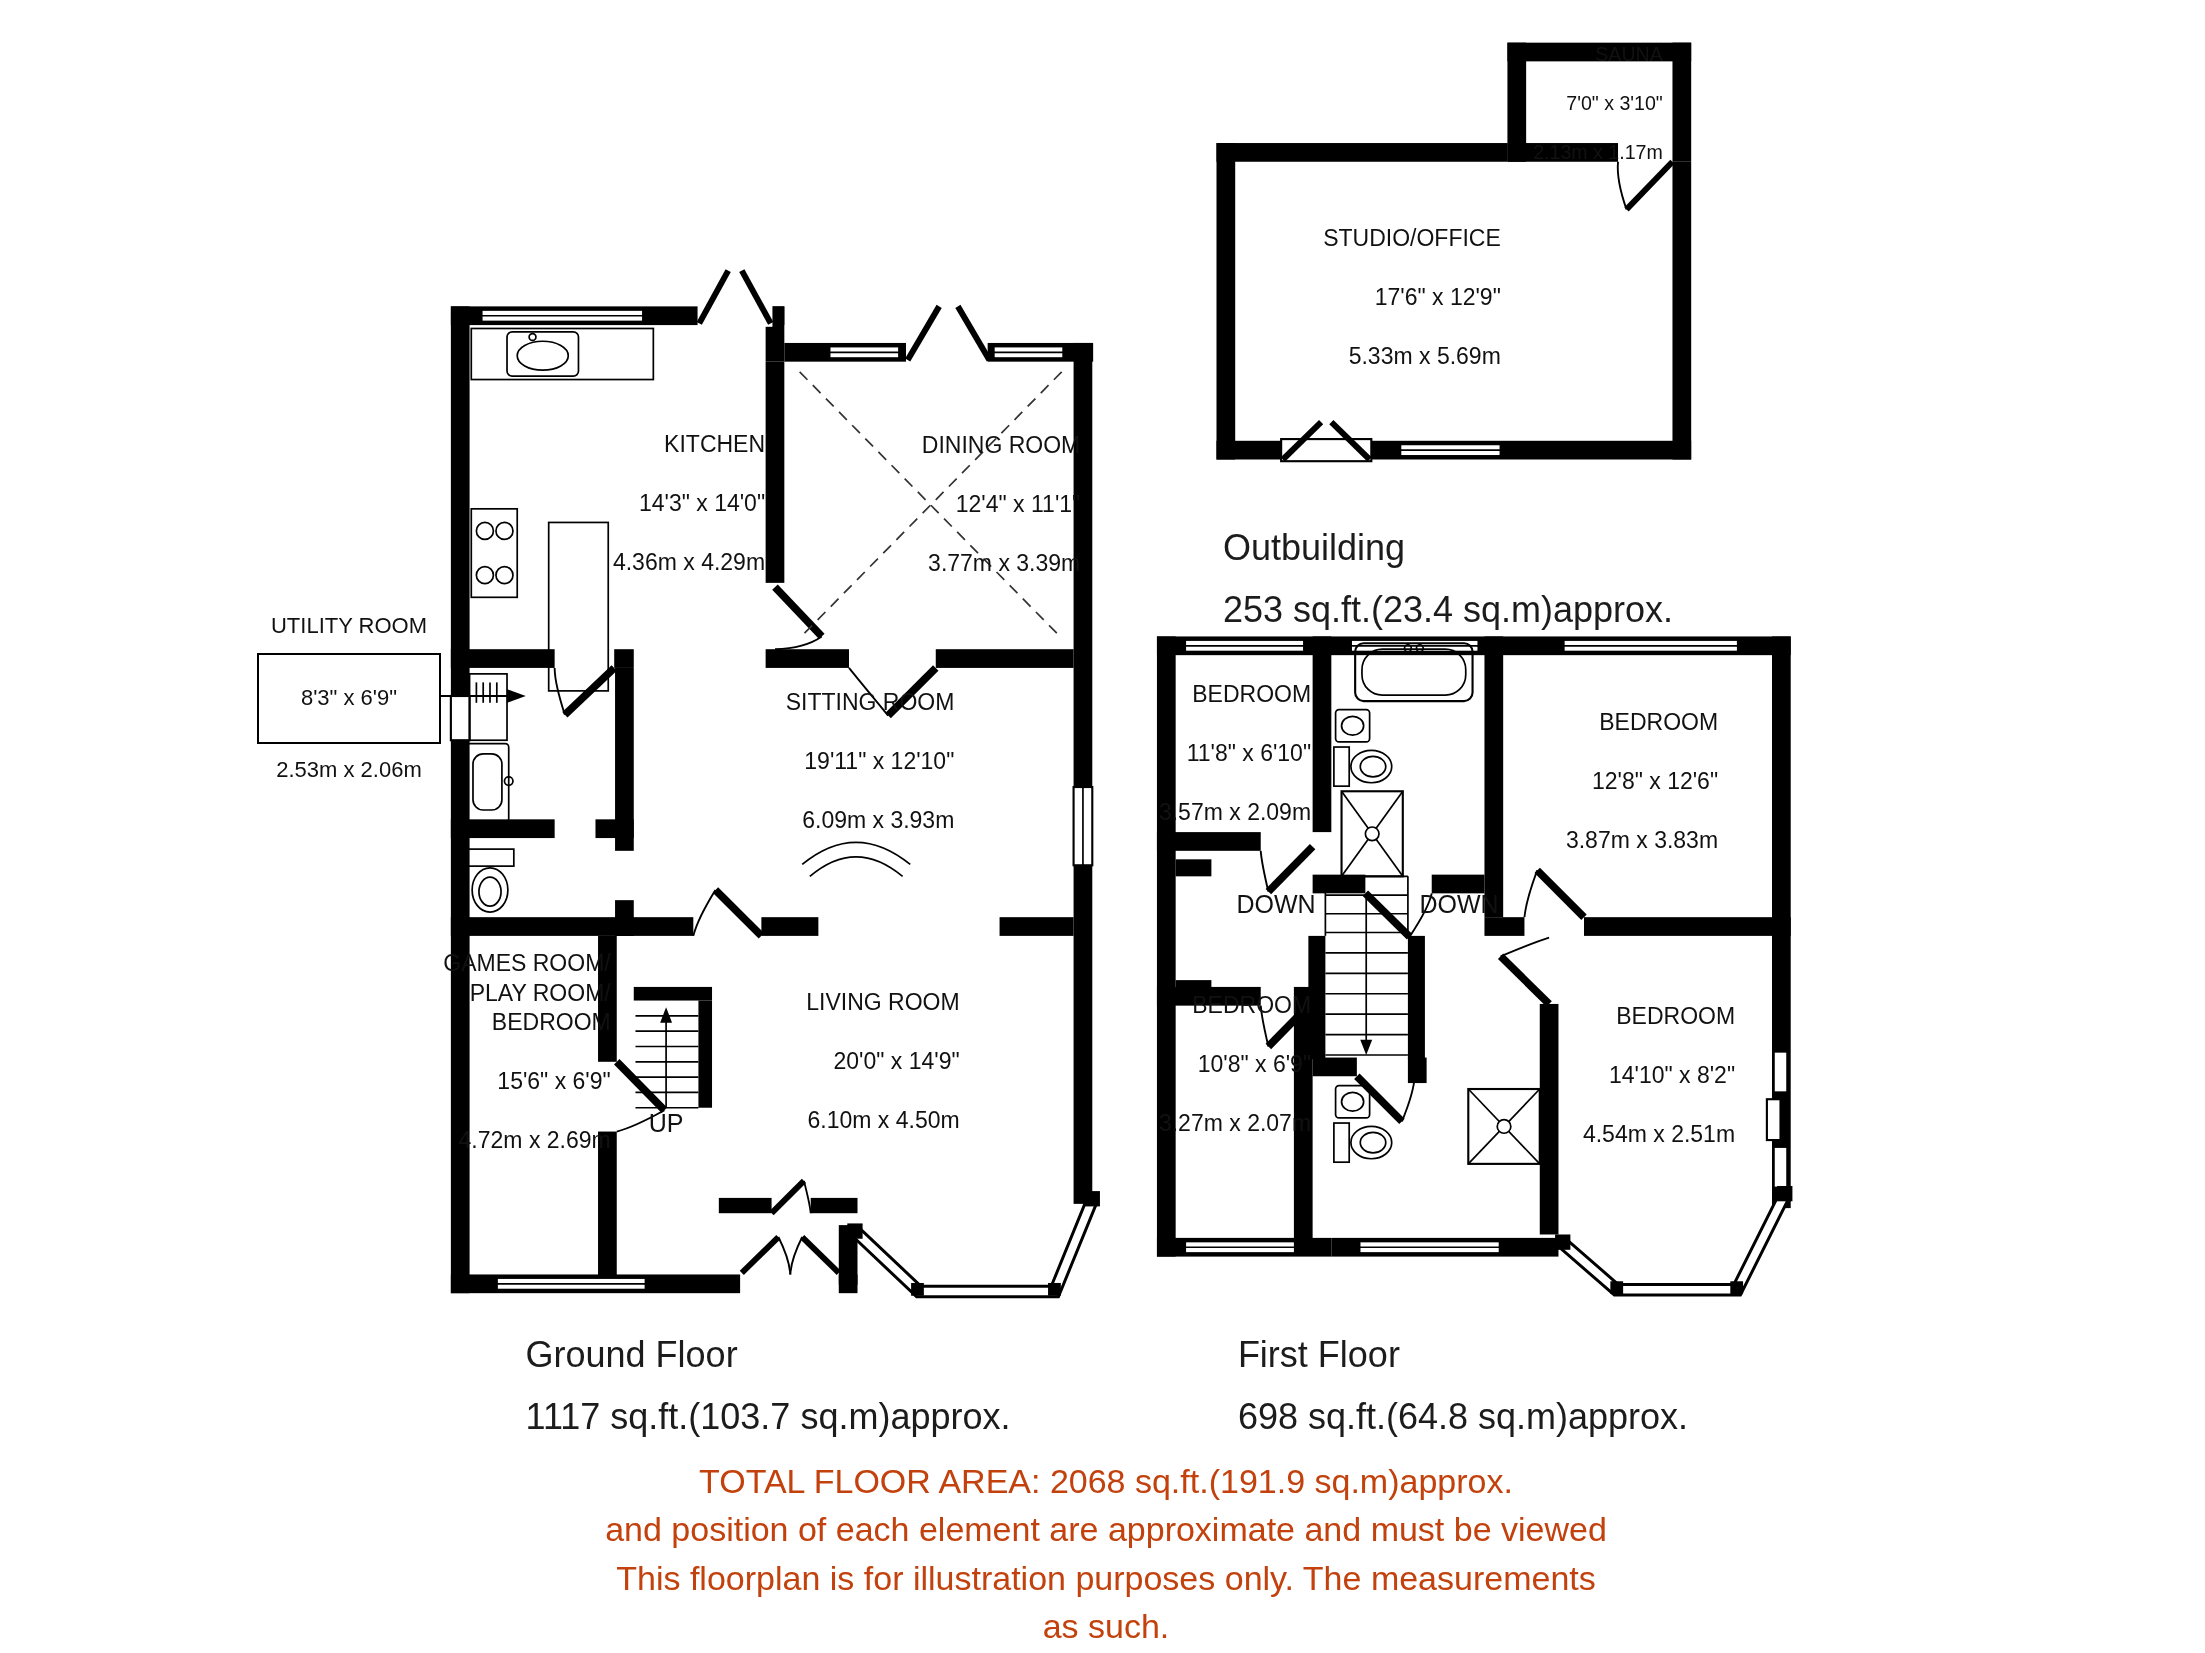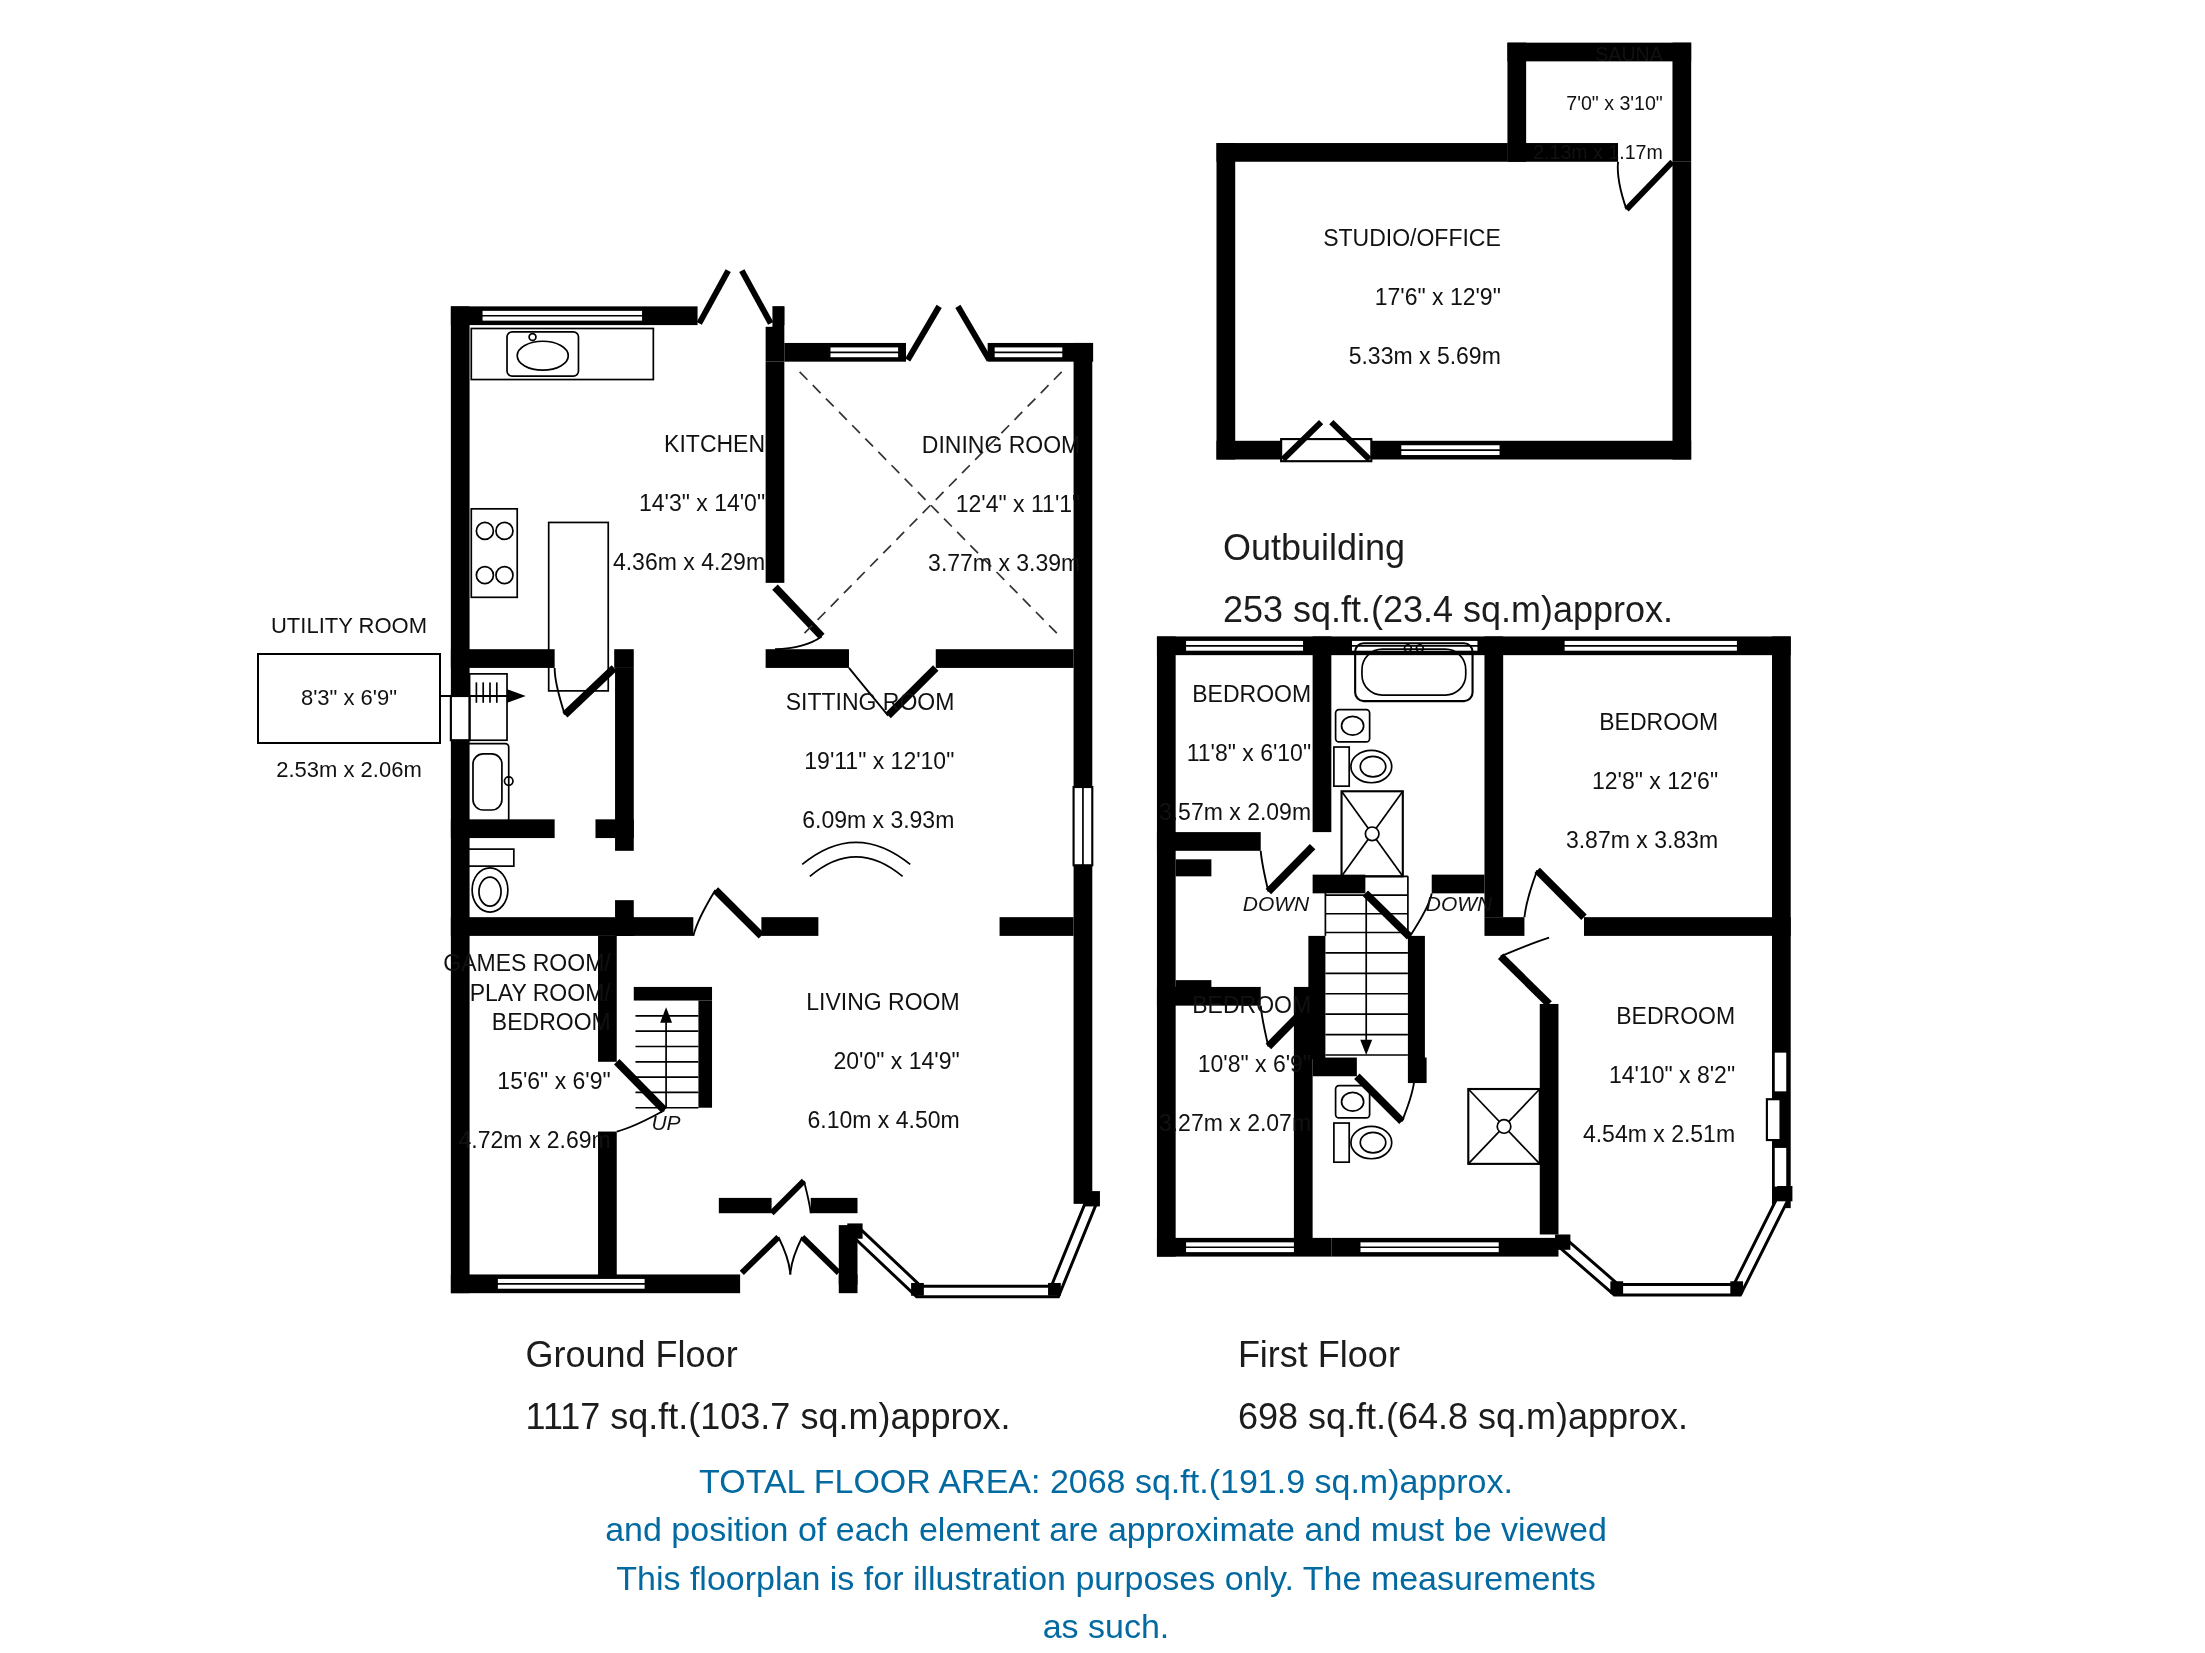--- a/index.html
+++ b/index.html
@@ -14,29 +14,29 @@
   .leaf{stroke:#000;stroke-width:9;fill:none;}
   .leaf2{stroke:#000;stroke-width:7;fill:none;}
   .arc{stroke:#000;stroke-width:2.2;fill:none;}
   .dash{stroke:#333;stroke-width:2;fill:none;stroke-dasharray:13 9;}
   .bayb{stroke:#000;stroke-width:16;fill:none;}
   .bayw{stroke:#fff;stroke-width:9;fill:none;}
   .ah{fill:#000;}
   .room-label{position:absolute;transform:translate(-50%,-50%);text-align:right;
               font-size:23px;line-height:1.28;white-space:pre-line;}
   .room-label .nm{white-space:pre-line;}
-  .small-label{position:absolute;transform:translate(-50%,-50%);font-size:21px;font-style:italic;}
+  .small-label{position:absolute;transform:translate(-50%,-50%);font-size:25px;}
   .sauna-label{font-size:19.6px;line-height:1.25;}
   .utility-box{position:absolute;left:257px;top:653px;width:180px;height:87px;
                border:2.6px solid #000;background:#fff;display:flex;flex-direction:column;
                justify-content:center;text-align:center;font-size:22px;line-height:1.22;gap:45px;}
   .floor-caption{position:absolute;transform:translateX(-50%);
                  font-size:36px;line-height:1.72;color:#1c1c1c;}
   .footer-text{position:absolute;left:1106px;top:1457px;transform:translateX(-50%);
-               text-align:center;font-size:34px;line-height:1.42;color:#0369a1;white-space:nowrap;}
+               text-align:center;font-size:34px;line-height:1.42;color:#c2410c;white-space:nowrap;}
 </style>
 </head>
 <body>
 
 <div id="stage">
 
 <svg id="plan-svg" width="2205" height="1654" viewBox="0 0 2592 1944" xmlns="http://www.w3.org/2000/svg">
 
   <g>
     <rect class="w" x="1772" y="50" width="216" height="22"></rect>

